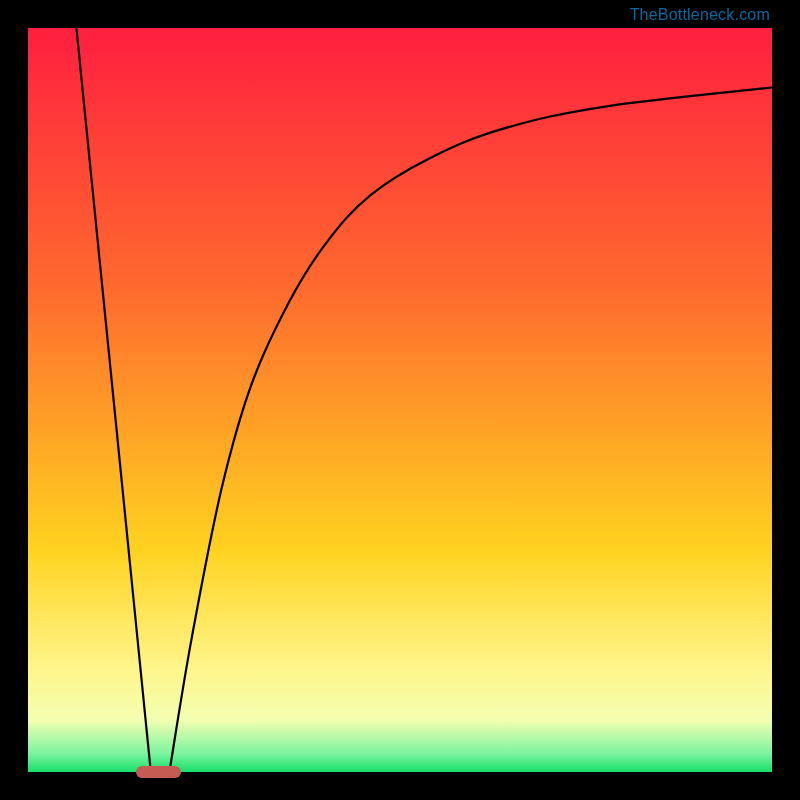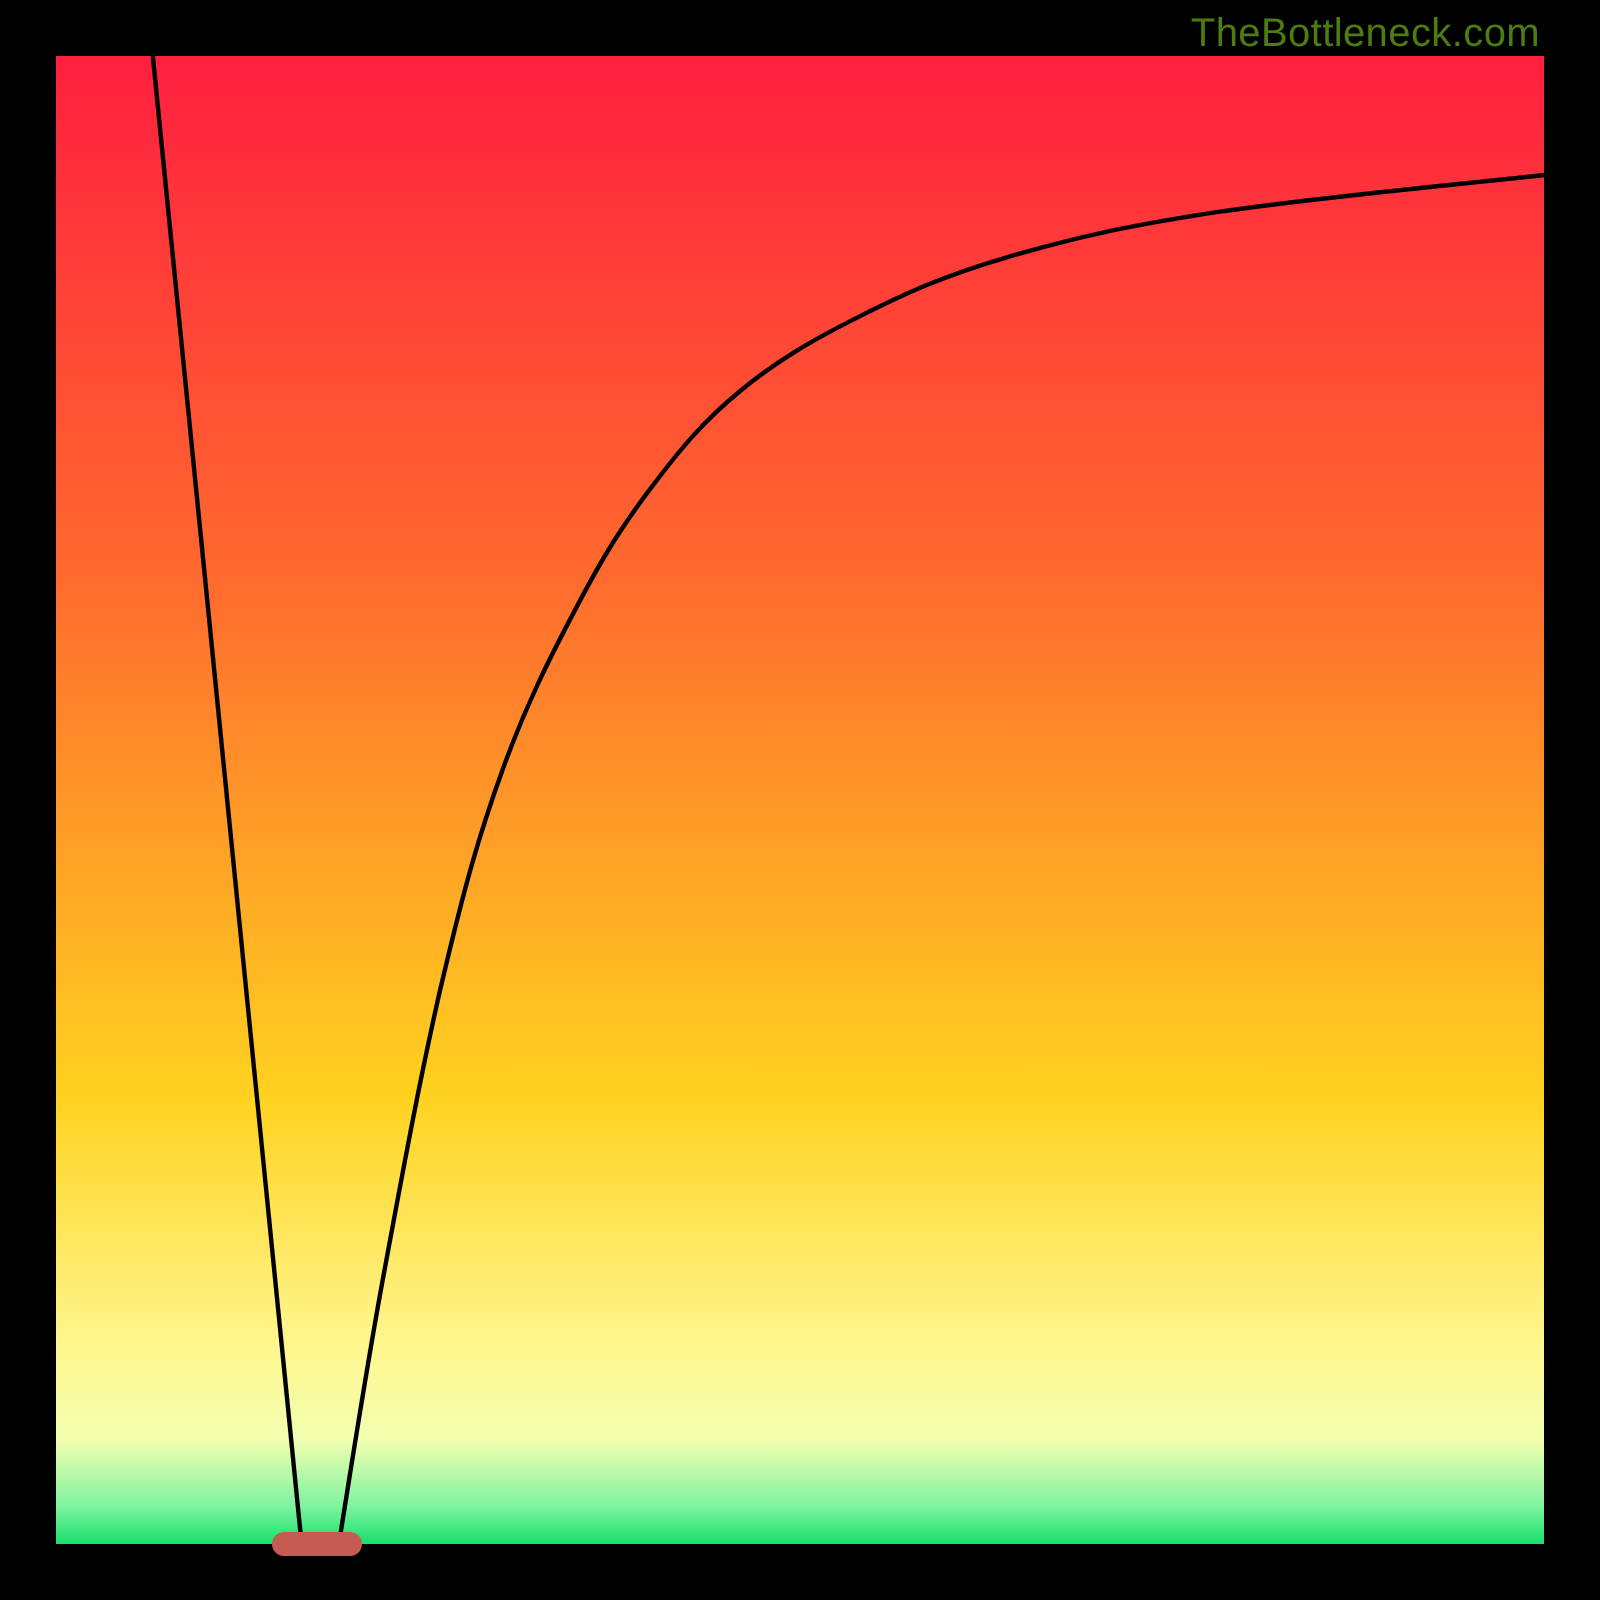--- a/index.html
+++ b/index.html
@@ -34,22 +34,22 @@
       var(--c3) 86%,
       var(--c4) 93%,
       var(--c5) 97.5%,
       var(--c6) 100%
     );
   }
   .watermark {
     position: absolute;
     top: 6px;
     right: 30px;
-    color: #4d7c0f;
-    font-size: 20px;
+    color: #0369a1;
+    font-size: 16px;
     letter-spacing: 0.2px;
     user-select: none;
   }
   svg.curves {
     position: absolute;
     left: 0;
     top: 0;
     width: 744px;
     height: 744px;
     overflow: visible;

